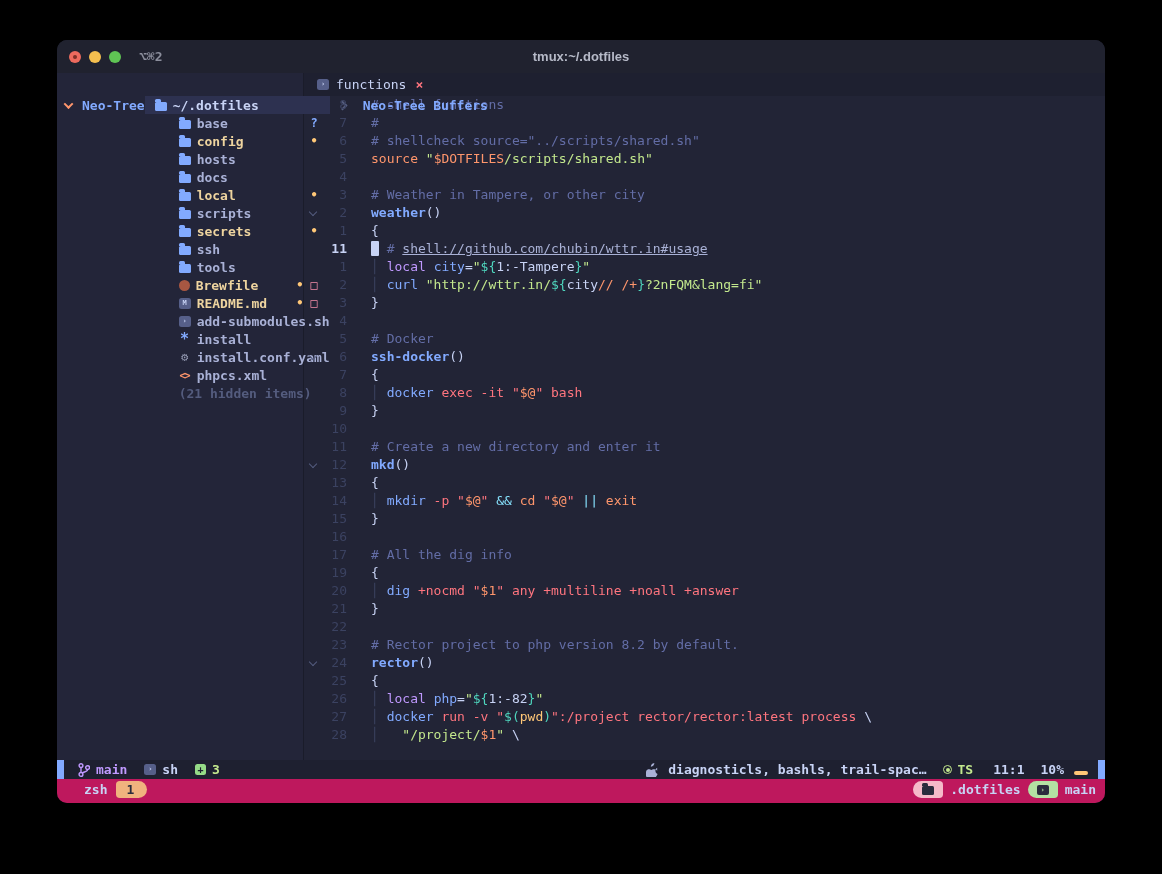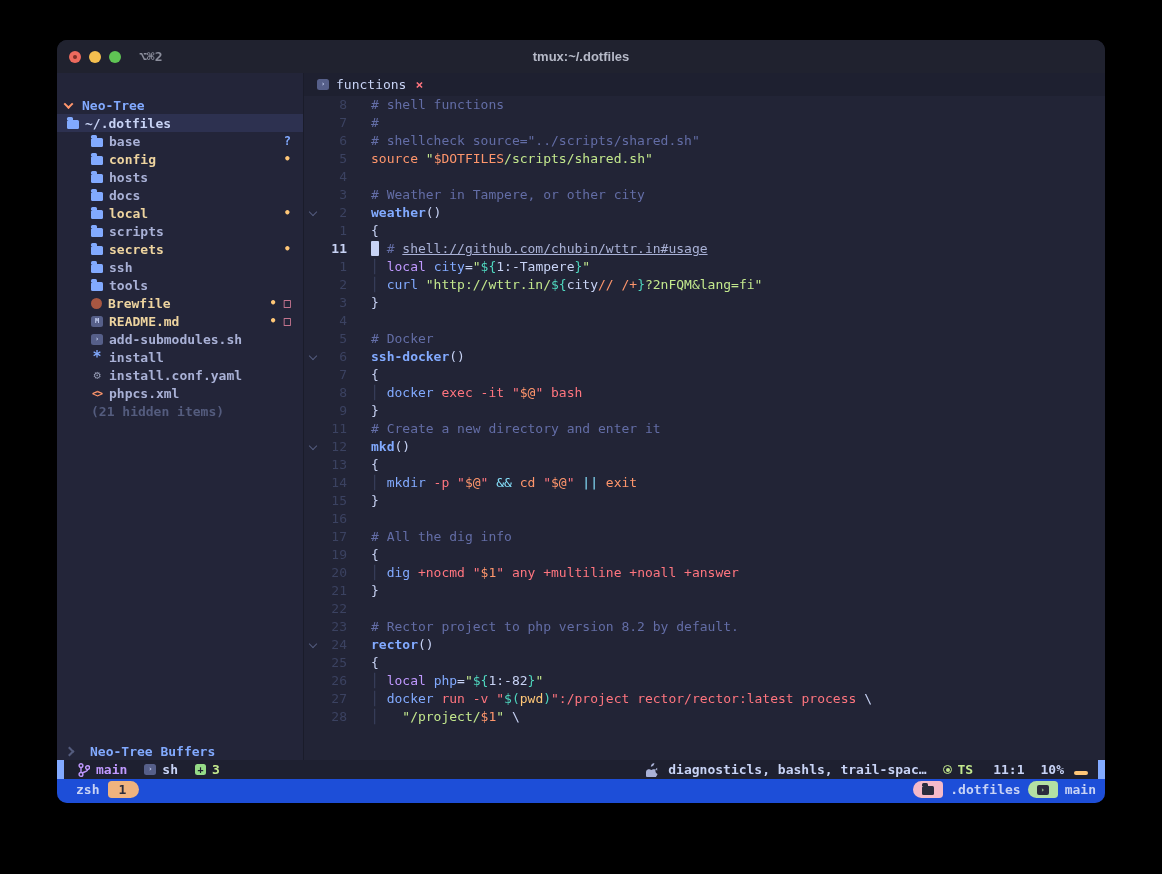--- a/index.html
+++ b/index.html
@@ -21,21 +21,21 @@
   .tl.yellow { background:#f4bf4f; }
   .tl.green { background:#5fc454; }
   .shortcut { margin-left:18px; color:#8b8e9c; font-size:13px; font-weight:bold; }
   .wintitle { position:absolute; left:0; right:0; text-align:center; color:#b6bac8;
               font-family:"Liberation Sans",sans-serif; font-size:13px; font-weight:bold;
               pointer-events:none; }
 
   
   .body-row { display:flex; height:687px; }
   .sidebar { width:247px; background:#232539; border-right:1px solid #1a1c2a;
-             display:flex; flex-direction:column; padding-top:23px; font-size:13px;
+             display:flex; flex-direction:row; padding-top:23px; font-size:13px;
              font-weight:bold; position:relative; }
   .editor-col { flex:1; display:flex; flex-direction:column; background:#222436; overflow:hidden; }
 
   
   .tree-row { height:18px; display:flex; align-items:center; white-space:nowrap; position:relative; }
   .tree-row.selected { background:#2d3150; }
   .tree-label { margin-left:6px; }
   .markers { position:absolute; right:12px; display:flex; gap:7px; align-items:center; font-size:12px; }
   .chev { width:7px; height:7px; border-right:2px solid #ff966c; border-bottom:2px solid #ff966c;
           display:inline-block; }
@@ -80,22 +80,22 @@
   .added { color:#c3e88d; display:flex; align-items:center; gap:6px; }
   .plusbox { width:11px; height:11px; border-radius:2.5px; background:#95db87; color:#1e2030;
              font-size:10px; line-height:11px; text-align:center; }
   .lsp { color:#c3e88d; display:flex; align-items:center; gap:6px; }
   .lsp-ico { width:9px; height:9px; border:1.5px solid #c3e88d; border-radius:50%; position:relative; }
   .lsp-ico::after { content:""; position:absolute; left:2.3px; top:2.3px; width:4px; height:4px;
                     border-radius:50%; background:#c3e88d; }
   .ybar { width:14px; height:4px; border-radius:2px; background:#ffc777; margin-top:7px; }
 
   
-  .tmuxbar { height:24px; background:#1d4ed8; display:flex; align-items:center; font-size:13px;
-             font-weight:bold; color:#c8d3f5; padding:0 0 3px 8px; }
+  .tmuxbar { height:24px; background:#be185d; display:flex; align-items:center; font-size:13px;
+             font-weight:bold; color:#c8d3f5; padding:0 0 3px 16px; }
   .tm-left { display:flex; align-items:center; gap:9px; margin-left:11px; }
   .pill1 { background:#f0b37e; color:#2a2c3d; border-radius:4px 9px 9px 4px; height:17px;
            padding:0 13px 0 10px; line-height:17px; }
   .tm-right { margin-left:auto; display:flex; align-items:center; gap:7px; margin-right:9px; }
   .pill-ico { height:17px; width:30px; border-radius:9px 4px 4px 9px; display:flex;
               align-items:center; justify-content:center; }
   .pill-pink { background:#f5bac9; }
   .pill-green { background:#b3e1a3; }
   .dark-ico { color:#2a2c3d; }
   .term-box { width:12px; height:10px; background:#2a2c3d; border-radius:2px; color:#b3e1a3;
@@ -256,20 +256,21 @@
           <div class="cline"><div class="gutter"><span class="lnum cur">11</span></div><span><span class="cursor-blk"> </span><span style="color: rgb(200, 211, 245);"> </span><span style="color: rgb(99, 109, 166);"># </span><span style="color: rgb(169, 177, 214); text-decoration: underline;">shell://github.com/chubin/wttr.in#usage</span></span></div>
           <div class="cline"><div class="gutter"><span class="lnum">1</span></div><span><span style="color: rgb(59, 66, 97);">│</span><span style="color: rgb(200, 211, 245);"> </span><span style="color: rgb(192, 153, 255);">local</span><span style="color: rgb(200, 211, 245);"> </span><span style="color: rgb(130, 170, 255);">city</span><span style="color: rgb(200, 211, 245);">=</span><span style="color: rgb(195, 232, 141);">"</span><span style="color: rgb(79, 214, 190);">${</span><span style="color: rgb(200, 211, 245);">1:-Tampere</span><span style="color: rgb(79, 214, 190);">}</span><span style="color: rgb(195, 232, 141);">"</span></span></div>
           <div class="cline"><div class="gutter"><span class="lnum">2</span></div><span><span style="color: rgb(59, 66, 97);">│</span><span style="color: rgb(200, 211, 245);"> </span><span style="color: rgb(130, 170, 255);">curl</span><span style="color: rgb(200, 211, 245);"> </span><span style="color: rgb(195, 232, 141);">"http://wttr.in/</span><span style="color: rgb(79, 214, 190);">${</span><span style="color: rgb(200, 211, 245);">city</span><span style="color: rgb(255, 150, 108);">// /+</span><span style="color: rgb(79, 214, 190);">}</span><span style="color: rgb(195, 232, 141);">?2nFQM&amp;lang=fi"</span></span></div>
           <div class="cline"><div class="gutter"><span class="lnum">3</span></div><span><span style="color: rgb(200, 211, 245);">}</span></span></div>
           <div class="cline"><div class="gutter"><span class="lnum">4</span></div><span></span></div>
           <div class="cline"><div class="gutter"><span class="lnum">5</span></div><span><span style="color: rgb(99, 109, 166);"># Docker</span></span></div>
           <div class="cline"><div class="gutter"><span class="fold"></span><span class="lnum">6</span></div><span><span style="color: rgb(130, 170, 255); font-weight: bold;">ssh-docker</span><span style="color: rgb(200, 211, 245);">()</span></span></div>
           <div class="cline"><div class="gutter"><span class="lnum">7</span></div><span><span style="color: rgb(200, 211, 245);">{</span></span></div>
           <div class="cline"><div class="gutter"><span class="lnum">8</span></div><span><span style="color: rgb(59, 66, 97);">│</span><span style="color: rgb(200, 211, 245);"> </span><span style="color: rgb(130, 170, 255);">docker</span><span style="color: rgb(255, 117, 127);"> exec -it "</span><span style="color: rgb(255, 150, 108);">$@</span><span style="color: rgb(255, 117, 127);">" bash</span></span></div>
           <div class="cline"><div class="gutter"><span class="lnum">9</span></div><span><span style="color: rgb(200, 211, 245);">}</span></span></div>
+          <div class="cline"><div class="gutter"><span class="lnum">10</span></div><span></span></div>
           <div class="cline"><div class="gutter"><span class="lnum">11</span></div><span><span style="color: rgb(99, 109, 166);"># Create a new directory and enter it</span></span></div>
           <div class="cline"><div class="gutter"><span class="fold"></span><span class="lnum">12</span></div><span><span style="color: rgb(130, 170, 255); font-weight: bold;">mkd</span><span style="color: rgb(200, 211, 245);">()</span></span></div>
           <div class="cline"><div class="gutter"><span class="lnum">13</span></div><span><span style="color: rgb(200, 211, 245);">{</span></span></div>
           <div class="cline"><div class="gutter"><span class="lnum">14</span></div><span><span style="color: rgb(59, 66, 97);">│</span><span style="color: rgb(200, 211, 245);"> </span><span style="color: rgb(130, 170, 255);">mkdir</span><span style="color: rgb(255, 117, 127);"> -p "</span><span style="color: rgb(255, 150, 108);">$@</span><span style="color: rgb(255, 117, 127);">"</span><span style="color: rgb(134, 225, 252);"> &amp;&amp; </span><span style="color: rgb(255, 150, 108);">cd</span><span style="color: rgb(255, 117, 127);"> "</span><span style="color: rgb(255, 150, 108);">$@</span><span style="color: rgb(255, 117, 127);">"</span><span style="color: rgb(134, 225, 252);"> || </span><span style="color: rgb(255, 150, 108);">exit</span></span></div>
           <div class="cline"><div class="gutter"><span class="lnum">15</span></div><span><span style="color: rgb(200, 211, 245);">}</span></span></div>
           <div class="cline"><div class="gutter"><span class="lnum">16</span></div><span></span></div>
           <div class="cline"><div class="gutter"><span class="lnum">17</span></div><span><span style="color: rgb(99, 109, 166);"># All the dig info</span></span></div>
           <div class="cline"><div class="gutter"><span class="lnum">19</span></div><span><span style="color: rgb(200, 211, 245);">{</span></span></div>
           <div class="cline"><div class="gutter"><span class="lnum">20</span></div><span><span style="color: rgb(59, 66, 97);">│</span><span style="color: rgb(200, 211, 245);"> </span><span style="color: rgb(130, 170, 255);">dig</span><span style="color: rgb(255, 117, 127);"> +nocmd "</span><span style="color: rgb(255, 150, 108);">$1</span><span style="color: rgb(255, 117, 127);">" any +multiline +noall +answer</span></span></div>
           <div class="cline"><div class="gutter"><span class="lnum">21</span></div><span><span style="color: rgb(200, 211, 245);">}</span></span></div>

